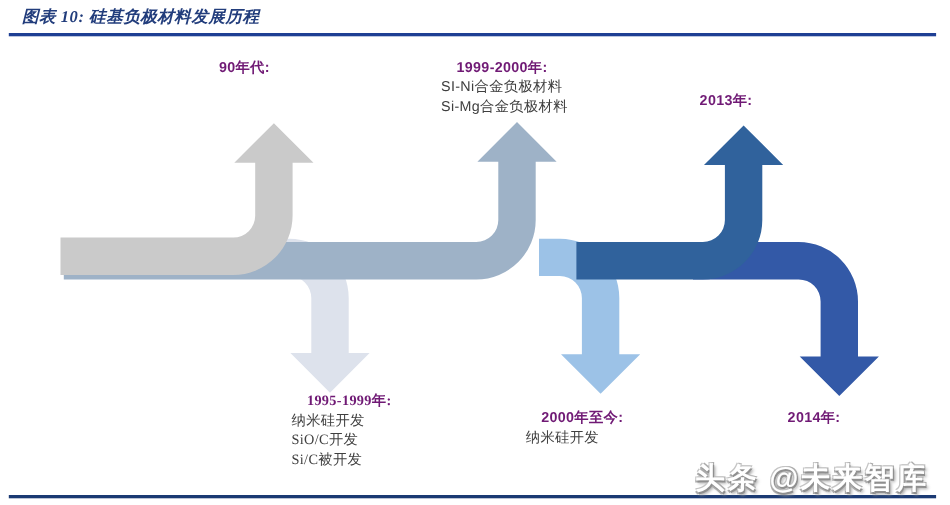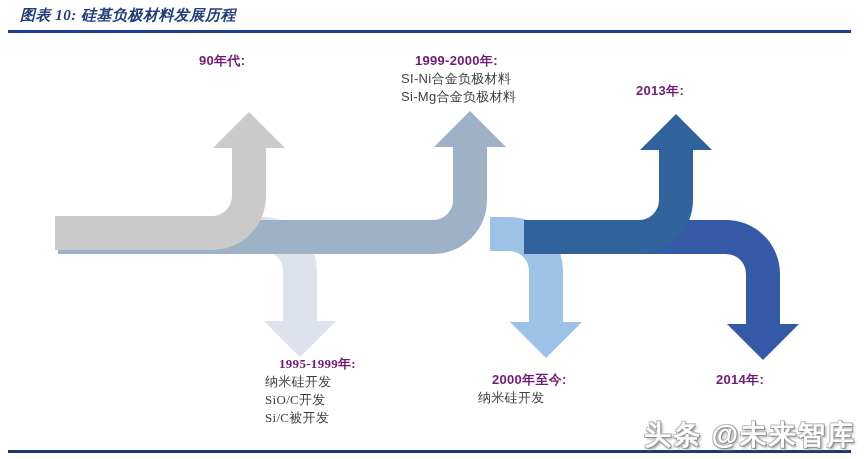--- a/index.html
+++ b/index.html
@@ -20,21 +20,21 @@
   .rule-bottom{top:450px;background:#1b3a73;}
   .pipes{position:absolute;left:0;top:0;}
   .milestone{
     position:absolute;
     font-size:13px;line-height:18px;color:#3f3f3f;
     white-space:nowrap;letter-spacing:0.3px;
   }
   .milestone .year{font-weight:bold;color:#701a75;display:block;margin-left:14px;}
   .milestone .line{display:block;}
   .watermark{
-    position:absolute;right:8px;top:417px;
+    position:absolute;right:20px;top:417px;
     font-size:27px;font-weight:bold;letter-spacing:2px;
     color:#ffffff;white-space:nowrap;
     text-shadow:
       1px 1px 0 #8f8f8f,
       -1px -1px 0 #c4c4c4,
       1px -1px 0 #ababab,
       -1px 1px 0 #ababab,
       2px 2px 3px #9a9a9a;
   }
 </style>

